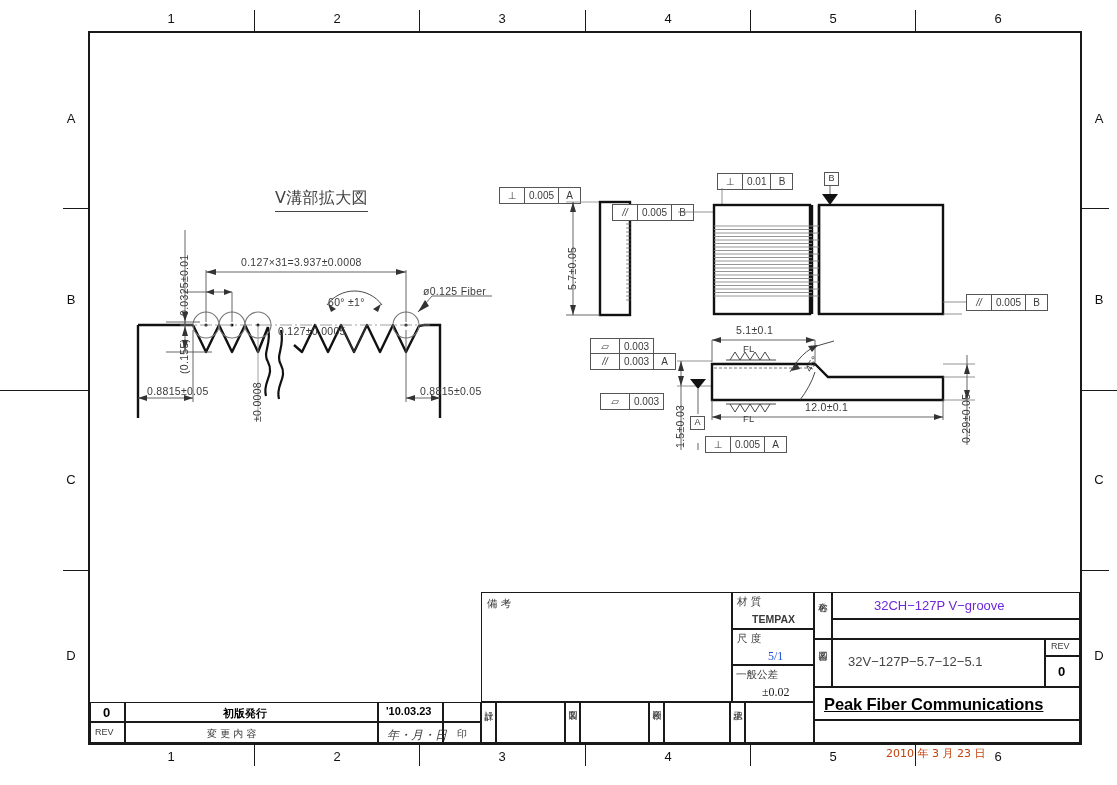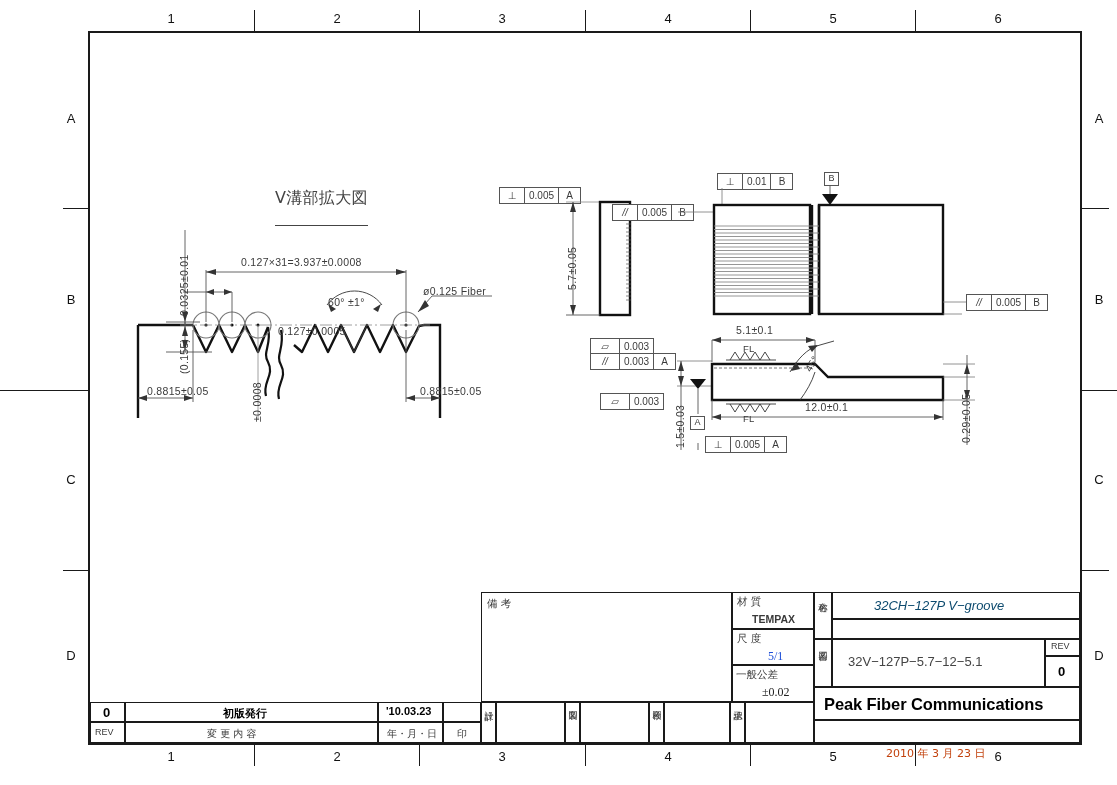--- a/index.html
+++ b/index.html
@@ -17,21 +17,21 @@
   .tb-txt{position:absolute;font-size:10.5px;color:#3a3a3a;white-space:nowrap;}
   .gdt{position:absolute;display:flex;border:1px solid #555;background:#fff;
        height:15px;align-items:stretch;}
   .gdt>div{display:flex;align-items:center;justify-content:center;
            padding:0 4px;font-size:10px;color:#3a3a3a;border-right:1px solid #555;}
   .gdt>div:last-child{border-right:none;}
   .datum-box{position:absolute;border:1px solid #555;background:#fff;
        font-size:9px;color:#3a3a3a;text-align:center;line-height:11px;
        width:13px;height:12px;}
   .company{position:absolute;font-weight:bold;font-size:16.5px;color:#000;
-       font-family:"Liberation Sans",sans-serif;letter-spacing:-.1px;}
+       font-family:"Liberation Sans",sans-serif;letter-spacing:-.1px;text-decoration:underline;}
   .bold-jp{font-weight:bold;color:#000;}
 </style>
 </head>
 <body>
 
 <div class="ln" style="left:88px;top:31px;width:994px;height:2px;"></div>
 <div class="ln" style="left:88px;top:31px;width:2px;height:714px;"></div>
 <div class="ln" style="left:1080px;top:31px;width:2px;height:714px;"></div>
 <div class="ln" style="left:88px;top:743px;width:994px;height:2px;"></div>
 
@@ -70,21 +70,21 @@
 <div class="zone-lbl" style="left:60px;top:648px;width:22px;">D</div>
 
 <div class="ln" style="left:1082px;top:208px;width:27px;height:1px;"></div>
 <div class="ln" style="left:1082px;top:390px;width:35px;height:1px;"></div>
 <div class="ln" style="left:1082px;top:570px;width:27px;height:1px;"></div>
 <div class="zone-lbl" style="left:1088px;top:111px;width:22px;">A</div>
 <div class="zone-lbl" style="left:1088px;top:292px;width:22px;">B</div>
 <div class="zone-lbl" style="left:1088px;top:472px;width:22px;">C</div>
 <div class="zone-lbl" style="left:1088px;top:648px;width:22px;">D</div>
 
-<div class="txt txt-dk jp" style="left:275px;top:188px;font-size:16px;color:#444;border-bottom:1.5px solid #444;padding-bottom:16px;">V溝部拡大図</div>
+<div class="txt txt-dk jp" style="left:275px;top:188px;font-size:16px;color:#444;border-bottom:1.5px solid #444;padding-bottom:2px;">V溝部拡大図</div>
 
 <svg width="1117" height="785">
   <g stroke="#111" fill="none">
 
     <path d="M138,325 L138,418 M138,325 L193,325" stroke-width="2.4"></path>
     <path d="M424,325 L440,325 L440,418" stroke-width="2.4"></path>
 
     <path d="M193,325 L206,352 L219,325 L232,352 L245,325 L258,352 L268,327" stroke-width="2.4" stroke-linejoin="round"></path>
 
     <path d="M268,327 C272,345 262,352 268,362 C275,375 262,382 266,396" stroke-width="2.2"></path>
@@ -407,21 +407,21 @@
 <div class="tb-txt" style="left:768px;top:649px;font-family:'Liberation Serif',serif;font-size:12px;color:#1d4ed8;">5/1</div>
 
 <div class="tb-cell" style="left:732px;top:665px;width:82px;height:37px;"></div>
 <div class="tb-txt jp" style="left:736px;top:668px;">一般公差</div>
 <div class="tb-txt" style="left:762px;top:685px;font-family:'Liberation Serif',serif;font-size:12px;color:#222;">±0.02</div>
 
 <div class="tb-cell" style="left:814px;top:592px;width:18px;height:47px;"></div>
 <div class="tb-txt jp" style="left:818px;top:595px;writing-mode:vertical-rl;font-size:9.5px;line-height:11px;">名称</div>
 
 <div class="tb-cell" style="left:832px;top:592px;width:248px;height:27px;"></div>
-<div class="tb-txt" style="left:874px;top:598px;font-size:13px;color:#0c4a6e;font-style:italic;">32CH−127P V−groove</div>
+<div class="tb-txt" style="left:874px;top:598px;font-size:13px;color:#6d28d9;">32CH−127P V−groove</div>
 <div class="tb-cell" style="left:832px;top:619px;width:248px;height:20px;"></div>
 
 <div class="tb-cell" style="left:814px;top:639px;width:18px;height:48px;"></div>
 <div class="tb-txt jp" style="left:818px;top:644px;writing-mode:vertical-rl;font-size:9.5px;line-height:11px;">図番</div>
 
 <div class="tb-cell" style="left:832px;top:639px;width:213px;height:48px;"></div>
 <div class="tb-txt" style="left:848px;top:654px;font-size:13px;color:#444;">32V−127P−5.7−12−5.1</div>
 
 <div class="tb-cell" style="left:1045px;top:639px;width:35px;height:17px;"></div>
 <div class="tb-txt" style="left:1051px;top:641px;font-size:9px;">REV</div>
@@ -456,15 +456,15 @@
 <div class="tb-txt jp bold-jp" style="left:223px;top:706px;font-size:11px;">初版発行</div>
 <div class="tb-cell" style="left:378px;top:702px;width:65px;height:20px;"></div>
 <div class="tb-txt" style="left:386px;top:705px;font-weight:bold;font-size:11px;color:#000;">'10.03.23</div>
 <div class="tb-cell" style="left:443px;top:702px;width:38px;height:20px;"></div>
 
 <div class="tb-cell" style="left:90px;top:722px;width:35px;height:21px;"></div>
 <div class="tb-txt" style="left:95px;top:727px;font-size:9px;">REV</div>
 <div class="tb-cell" style="left:125px;top:722px;width:253px;height:21px;"></div>
 <div class="tb-txt jp" style="left:207px;top:727px;font-size:10px;">変  更  内  容</div>
 <div class="tb-cell" style="left:378px;top:722px;width:65px;height:21px;"></div>
-<div class="tb-txt jp" style="left:387px;top:727px;font-size:10px;">年・月・日</div>
+<div class="tb-txt jp" style="left:387px;top:727px;font-size:12px;font-style:italic;">年・月・日</div>
 <div class="tb-cell" style="left:443px;top:722px;width:38px;height:21px;"></div>
 <div class="tb-txt jp" style="left:457px;top:727px;font-size:10px;">印</div>
 
 </body></html>

